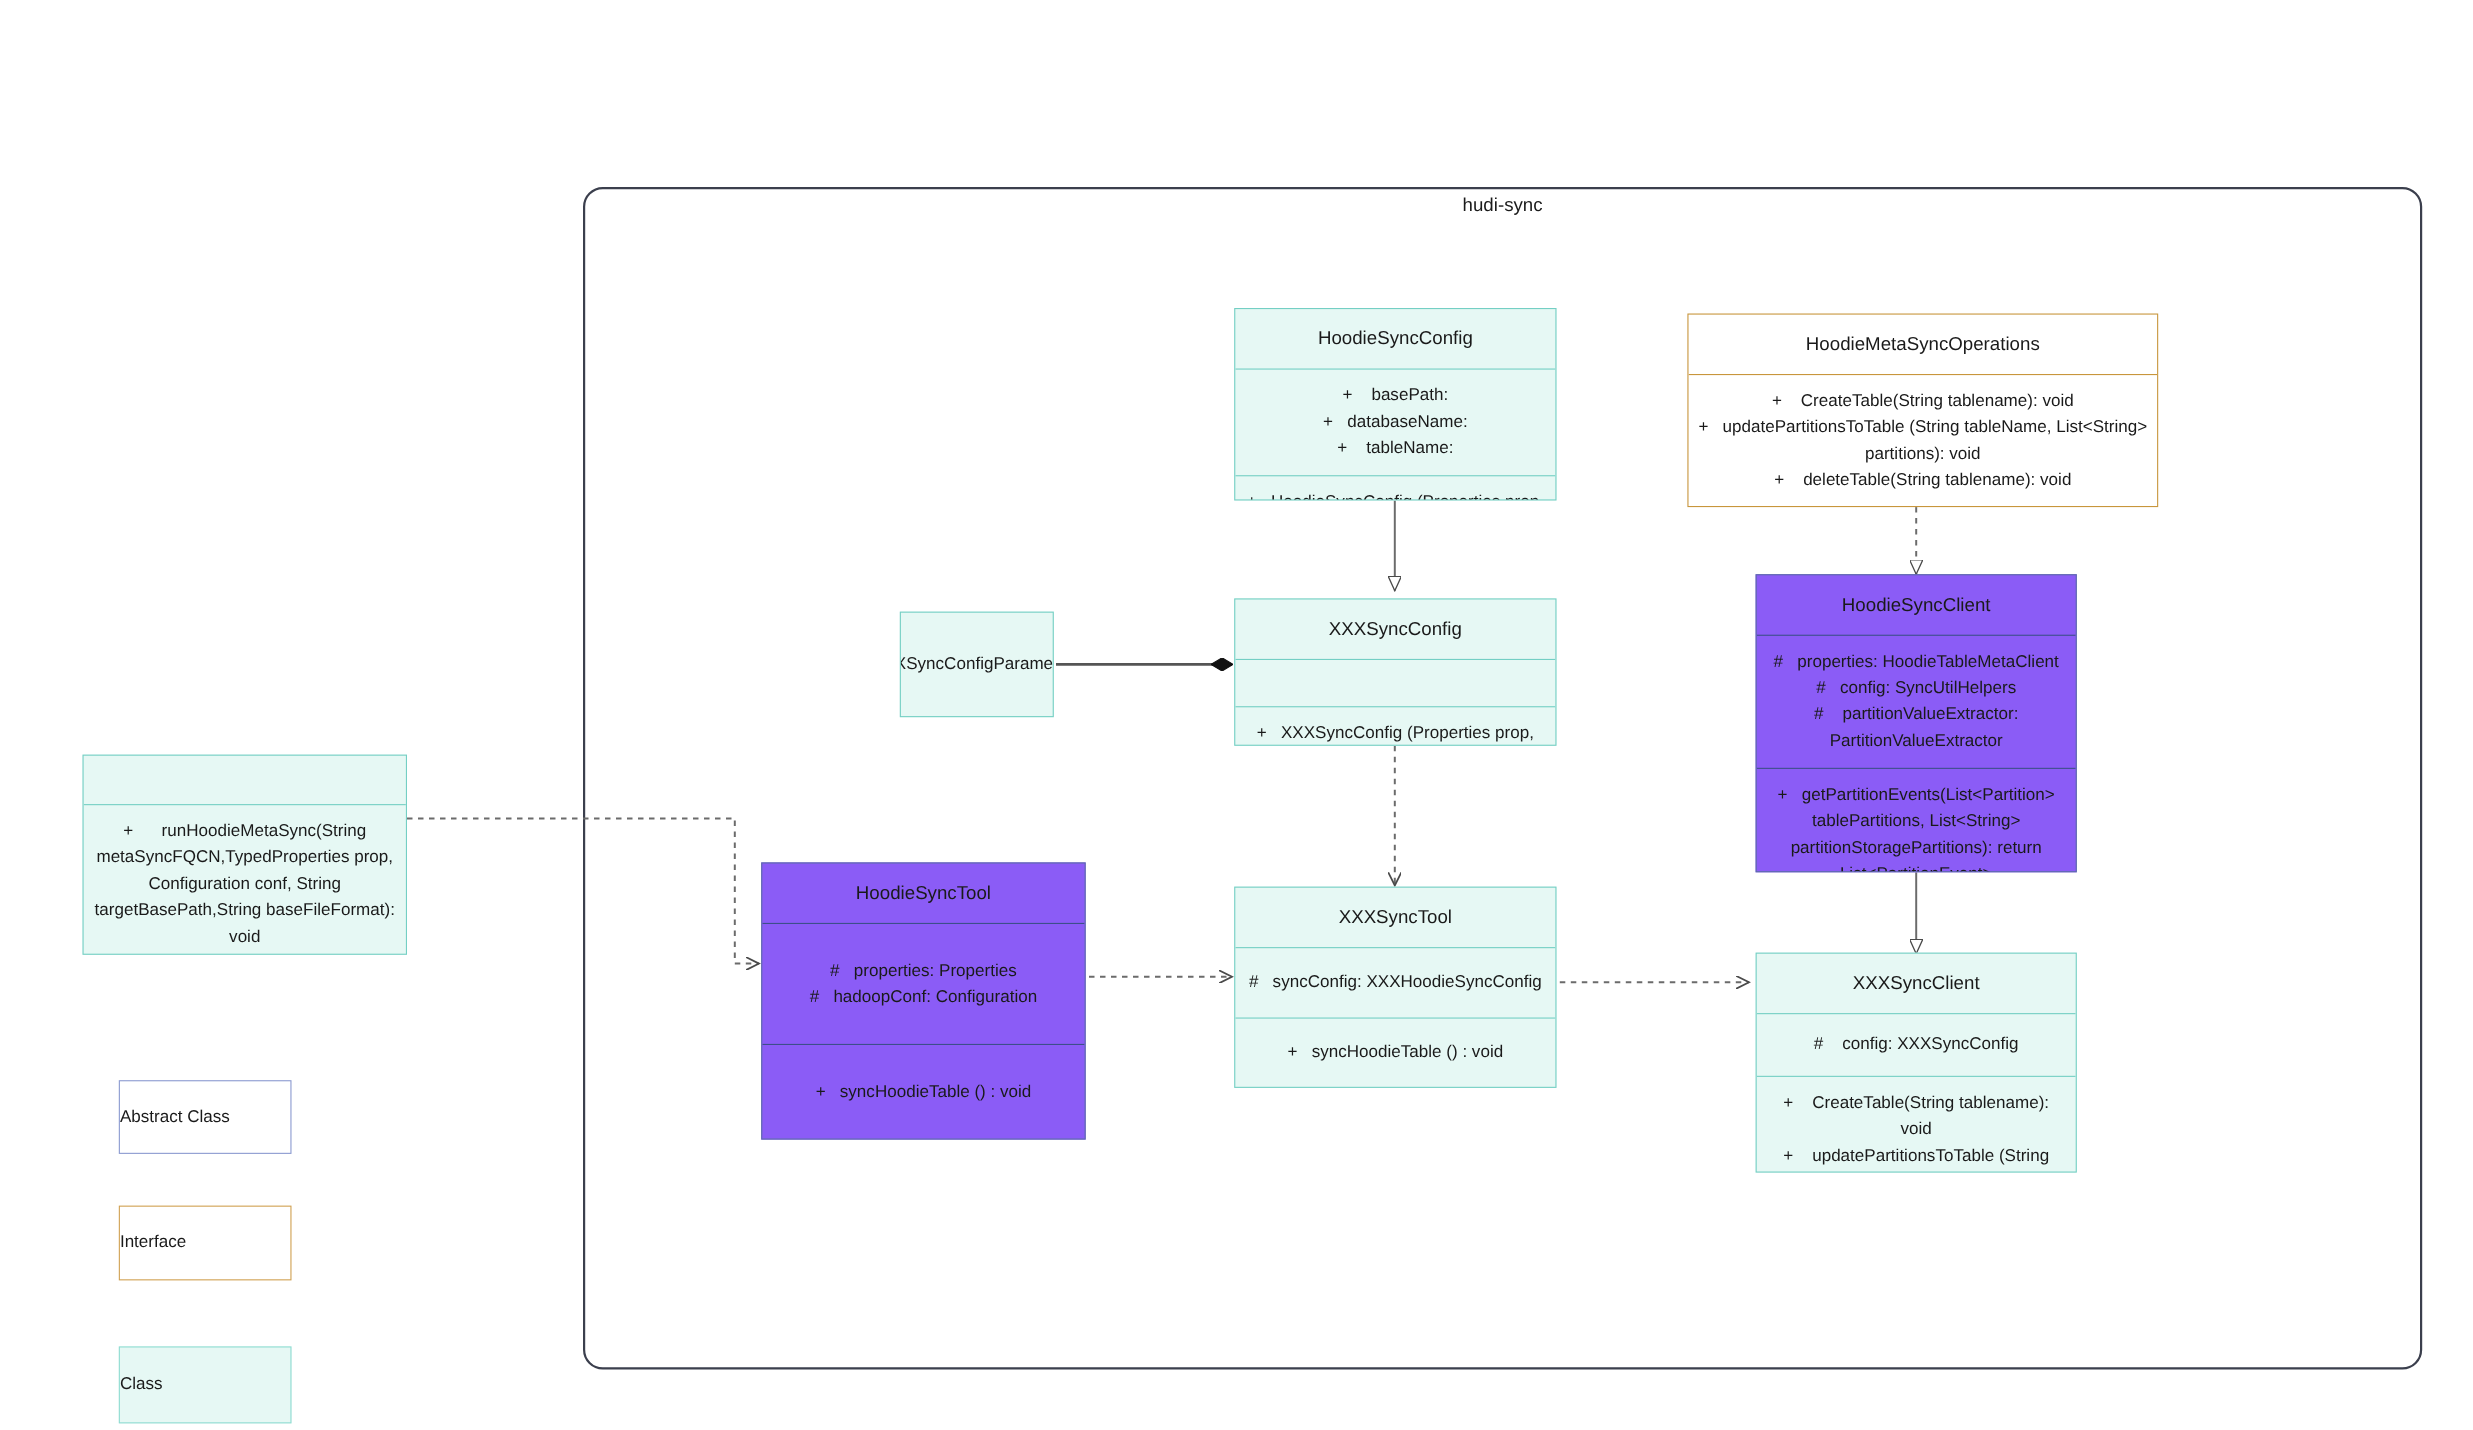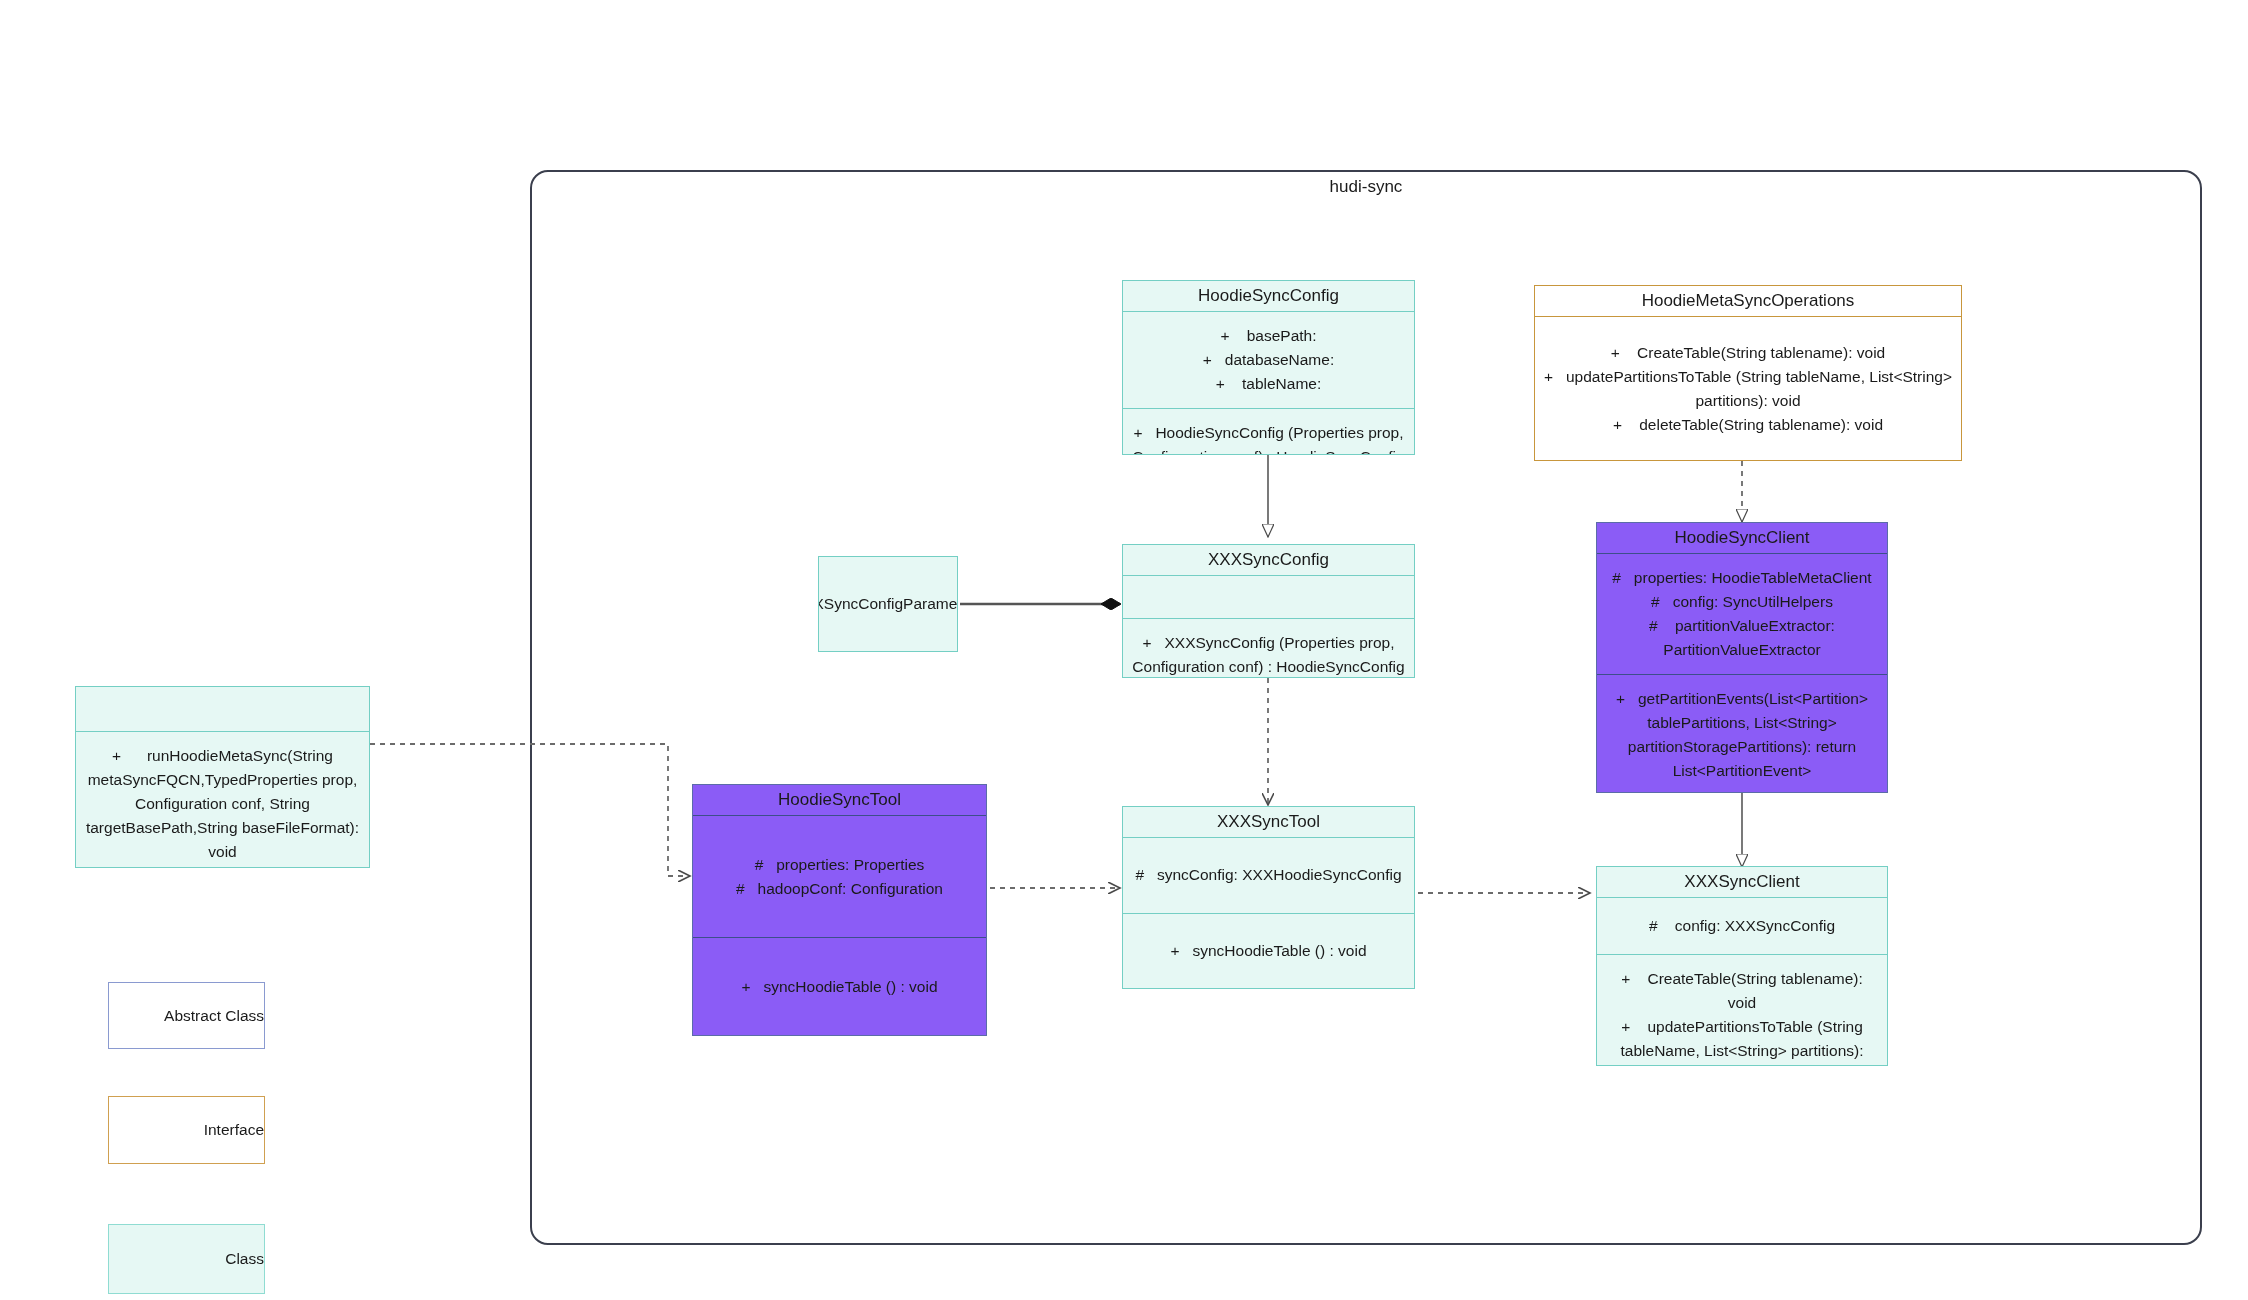--- a/index.html
+++ b/index.html
@@ -45,21 +45,21 @@
   .uml {
     position: absolute;
     box-sizing: border-box;
     display: flex;
     flex-direction: column;
     overflow: hidden;
   }
   .uml .name {
     text-align: center;
     font-size: 17px;
-    padding: 4px 6px;
+    padding: 16px 6px;
     line-height: 1.3;
     box-sizing: border-box;
   }
   .uml .compartment {
     text-align: center;
     font-size: 15.5px;
     line-height: 1.55;
     padding: 12px 8px;
     box-sizing: border-box;
     flex: 1 1 auto;
@@ -101,21 +101,21 @@
     border-bottom: none !important;
     padding: 6px 10px;
   }
 
   
   .legend-box {
     position: absolute;
     box-sizing: border-box;
     display: flex;
     align-items: center;
-    justify-content: flex-end;
+    justify-content: flex-start;
     font-size: 15.5px;
   }
   .legend-box.abstract { background:#ffffff; border:1.5px solid #8a9ad0; }
   .legend-box.iface    { background:#ffffff; border:1.5px solid #d0a050; }
   .legend-box.cls      { background:#e6f8f4; border:1.5px solid #8fdcd2; }
 </style>
 </head>
 <body>
 
 <div id="canvas">

